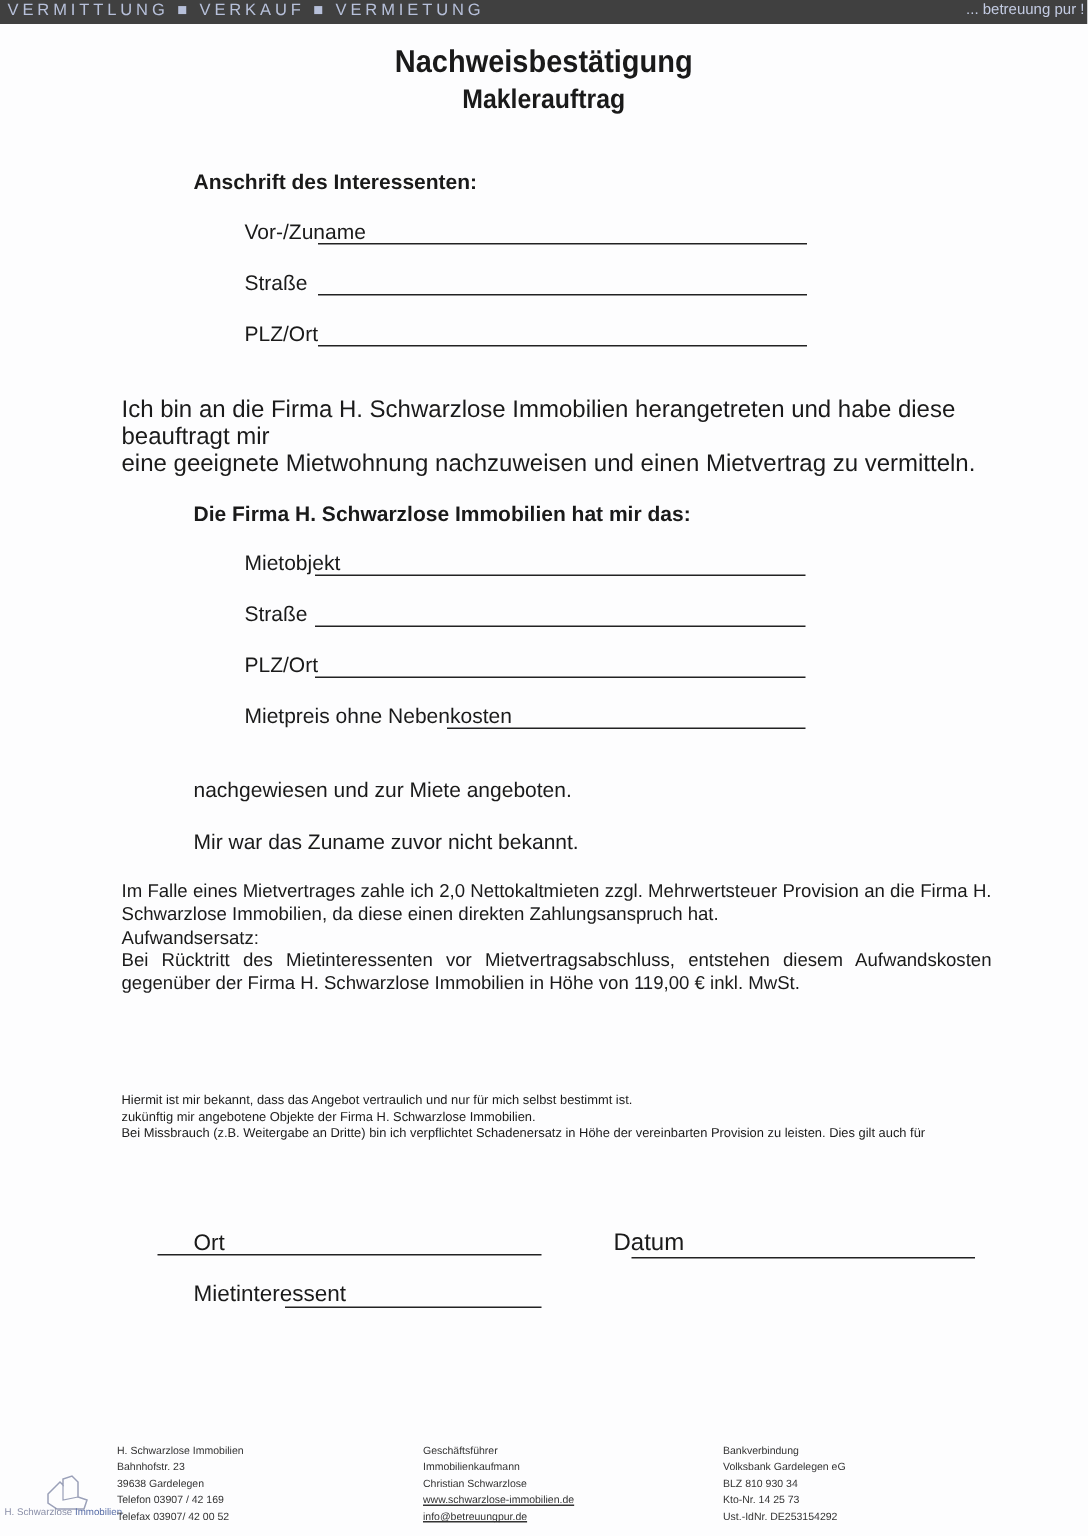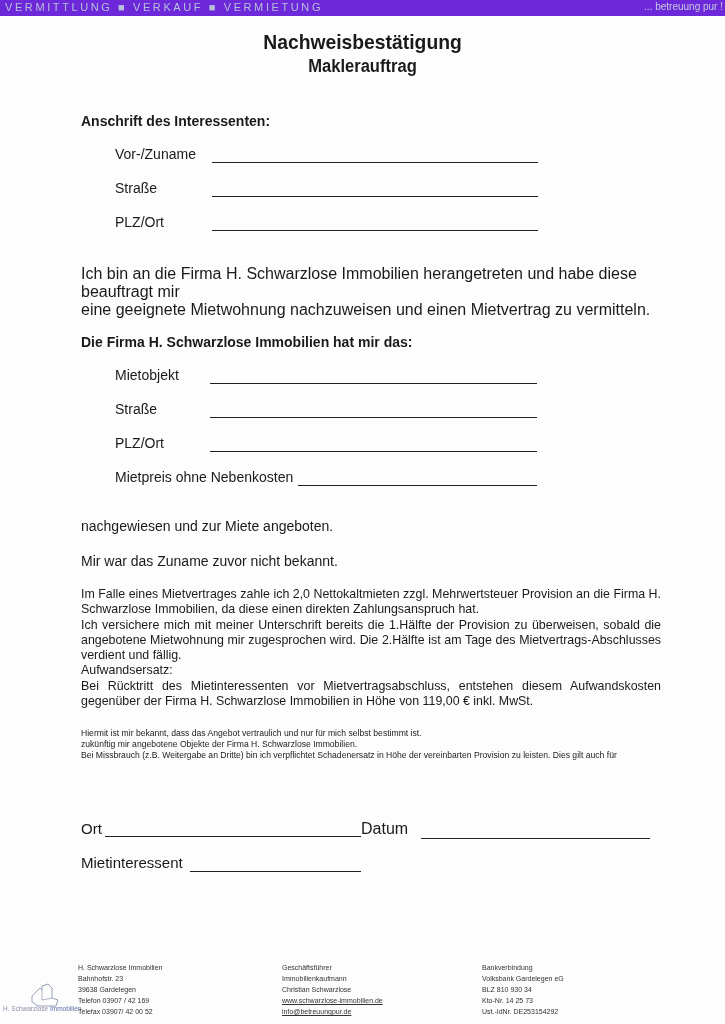--- a/index.html
+++ b/index.html
@@ -4,36 +4,36 @@
 <style>
   html, body { margin: 0; padding: 0; }
   body {
     width: 725px; height: 1024px; position: relative; overflow: hidden;
     background: #fdfdfe;
     font-family: "Liberation Sans", sans-serif;
     color: #1a1a1a;
   }
   .topbar {
     position: absolute; left: 0; top: 0; width: 725px; height: 16px;
-    background: #6d28d9;
+    background: #404040;
   }
   .topbar-left {
     position: absolute; left: 5px; top: 0; line-height: 14px;
     color: #b7c0da; font-size: 11px; letter-spacing: 2.6px;
   }
   .topbar-right {
     position: absolute; right: 2px; top: 0; line-height: 14px;
     color: #c3cbe2; font-size: 10px; font-family: "Liberation Sans Narrow", "Liberation Sans", sans-serif;
   }
   .title {
     position: absolute; left: 0; width: 725px; text-align: center; font-weight: bold;
   }
   .t1 { top: 30px; font-size: 21px; transform: scaleX(0.92); }
   .t2 { top: 56px; font-size: 18px; transform: scaleX(0.92); }
-  .abs { position: absolute; white-space: nowrap; }
+  .abs { position: absolute; white-space: nowrap; margin-left: 48px; }
   .h { font-weight: bold; font-size: 14px; }
   .lbl { font-size: 14px; }
   .line { position: absolute; border-bottom: 1px solid #222; height: 0; }
   .para { position: absolute; font-size: 16px; line-height: 18px; }
   .small { position: absolute; font-size: 8.6px; line-height: 11px; }
   .footer-col { position: absolute; font-size: 7px; line-height: 11px; color: #333; }
   .footer-col a { color: #333; text-decoration: underline; }
   .justify { text-align: justify; }
   .logo { position: absolute; left: 28px; top: 982px; }
   .logo-text { position: absolute; left: 3px; top: 1005px; font-size: 6.5px; color: #8a8fa8; white-space: nowrap; }
@@ -78,21 +78,20 @@
 <div class="line" style="left:210px; top:451px; width:327px;"></div>
 
 <div class="abs lbl" style="left:115px; top:469px;">Mietpreis ohne Nebenkosten</div>
 <div class="line" style="left:298px; top:485px; width:239px;"></div>
 
 <div class="abs lbl" style="left:81px; top:518px;">nachgewiesen und zur Miete angeboten.</div>
 <div class="abs lbl" style="left:81px; top:553px;">Mir war das Zuname zuvor nicht bekannt.</div>
 
 <div class="para justify" style="left:81px; top:587px; width:580px; font-size:12.4px; line-height:15.3px;">
   <div>Im Falle eines Mietvertrages zahle ich 2,0 Nettokaltmieten zzgl. Mehrwertsteuer Provision an die Firma H. Schwarzlose Immobilien, da diese einen direkten Zahlungsanspruch hat.</div>
-  <div>Ich versichere mich mit meiner Unterschrift bereits die 1.Hälfte der Provision zu überweisen, sobald die angebotene Mietwohnung mir zugesprochen wird. Die 2.Hälfte ist am Tage des Mietvertrags-Abschlusses verdient und fällig.</div>
   <div>Aufwandsersatz:</div>
   <div>Bei  Rücktritt des Mietinteressenten vor Mietvertragsabschluss, entstehen diesem Aufwandskosten gegenüber der Firma H. Schwarzlose Immobilien in Höhe von 119,00 € inkl. MwSt.</div>
 </div>
 
 <div class="small" style="left:81px; top:728px; width:600px;">
   <div>Hiermit ist mir bekannt, dass das Angebot vertraulich und nur für mich selbst bestimmt ist.</div>
   <div>zukünftig mir angebotene Objekte der Firma H. Schwarzlose Immobilien.</div>
   <div>Bei Missbrauch (z.B. Weitergabe an Dritte) bin ich verpflichtet Schadenersatz in Höhe der vereinbarten Provision zu leisten. Dies gilt auch für</div>
 </div>
 

